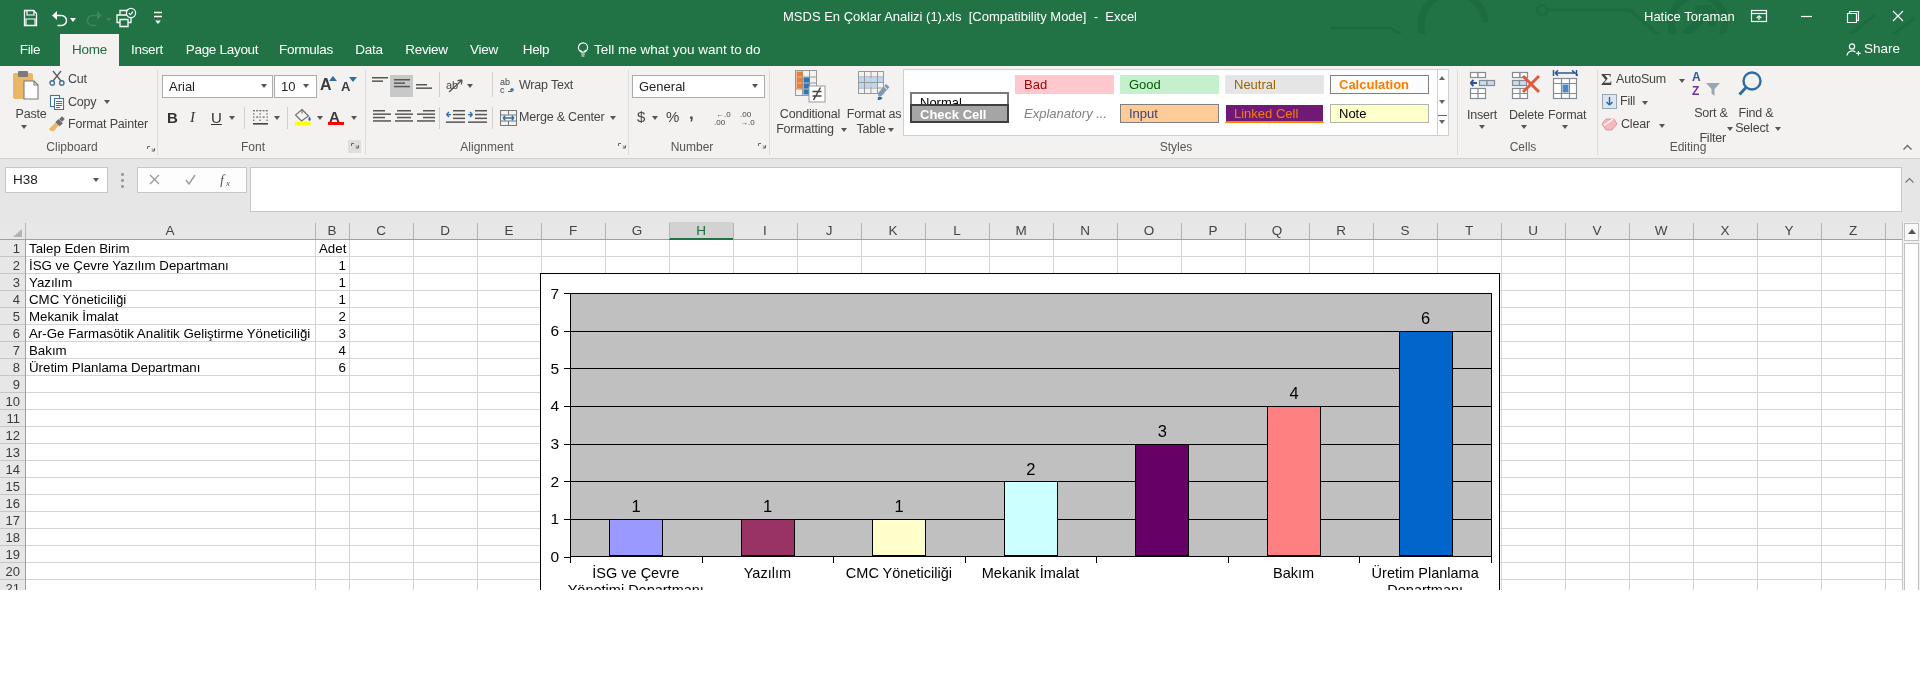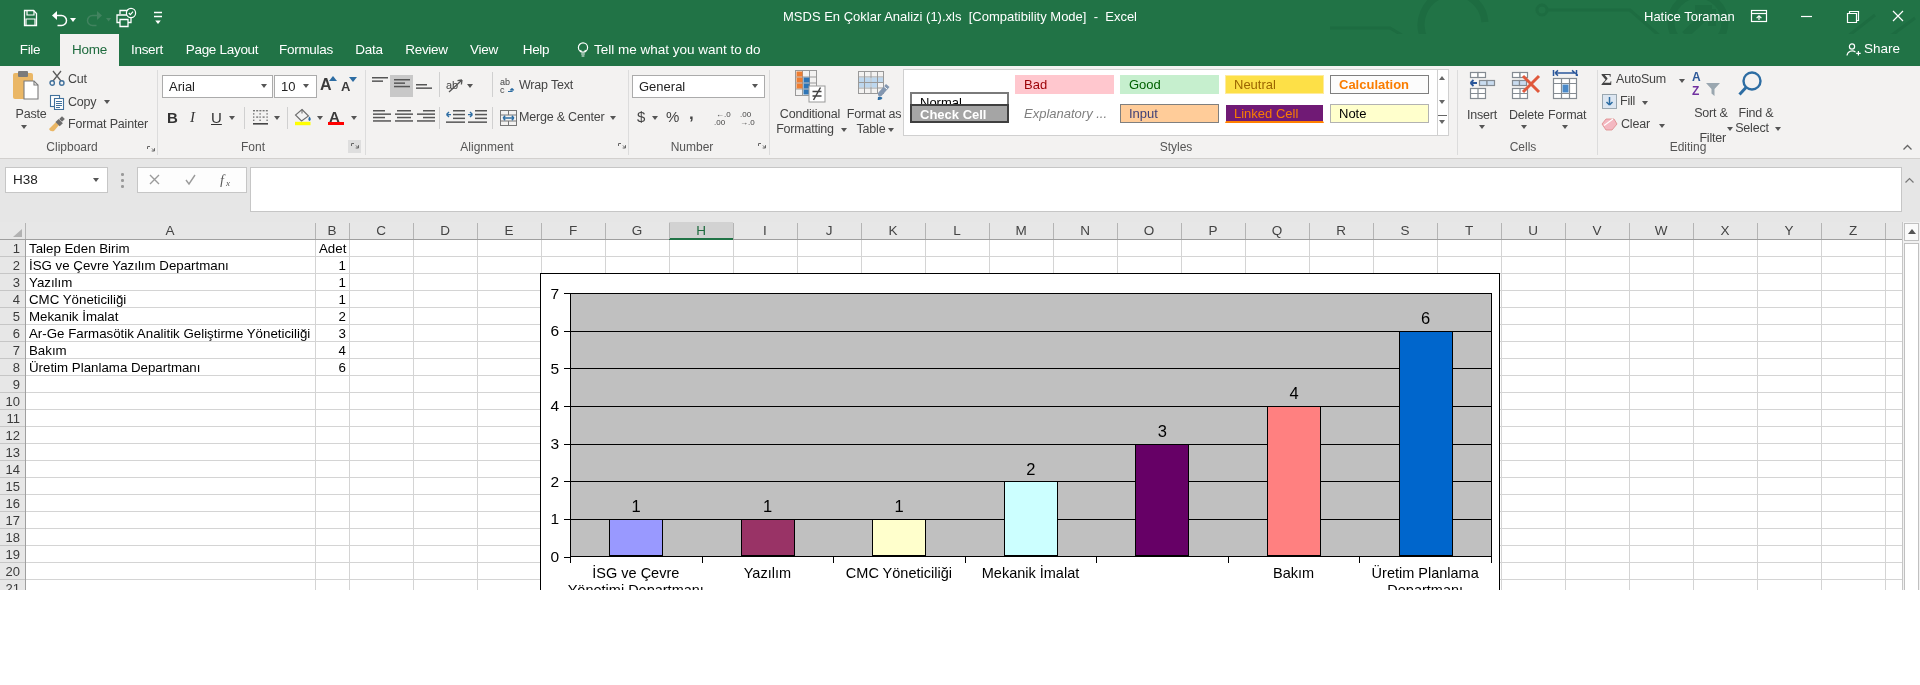--- a/index.html
+++ b/index.html
@@ -361,21 +361,21 @@
 <path d="M26 15.5 l3 2.5" stroke="#fff" stroke-width="1"></path>
 <path d="M20 26 q3 -1 4.5 1 q-1 2.5 -4.8 2z" fill="#2d6da3"></path>
 </svg>
 <div class="btnlab" style="left:843px;top:107px;width:62px;text-align:center;">Format as</div>
 <div class="btnlab" style="left:843px;top:122px;width:50px;text-align:center;margin-left:3px;">Table</div>
 <div class="car" style="left:888px;top:128px"></div>
 <div class="abs" style="left:903px;top:69px;width:546px;height:67px;background:#fff;border:1px solid #d0d0d0;box-sizing:border-box;"></div>
 <div class="stc" style="left:910px;top:92px;background:#ffffff;color:#000;border:2px solid #7a7a7a;font-weight:normal;font-style:normal">Normal</div>
 <div class="stc" style="left:1015px;top:75px;background:#ffc7ce;color:#9c0006;border:1px solid #ffc7ce;font-weight:normal;font-style:normal">Bad</div>
 <div class="stc" style="left:1120px;top:75px;background:#c6efce;color:#006100;border:1px solid #c6efce;font-weight:normal;font-style:normal">Good</div>
-<div class="stc" style="left:1225px;top:75px;background:#fde047;color:#9c6500;border:1px solid #ffeb9c;font-weight:normal;font-style:normal">Neutral</div>
+<div class="stc" style="left:1225px;top:75px;background:#e5e5e5;color:#9c6500;border:1px solid #ffeb9c;font-weight:normal;font-style:normal">Neutral</div>
 <div class="stc" style="left:1330px;top:75px;background:#fcfcfc;color:#fa7d00;border:1px solid #7f7f7f;font-weight:bold;font-style:normal">Calculation</div>
 <div class="stc" style="left:910px;top:104px;background:#a5a5a5;color:#ffffff;border:2px solid #3f3f3f;font-weight:bold;font-style:normal;">Check Cell</div>
 <div class="stc" style="left:1015px;top:104px;background:#ffffff;color:#7f7f7f;border:1px solid #ffffff;font-weight:normal;font-style:italic;">Explanatory ...</div>
 <div class="stc" style="left:1120px;top:104px;background:#ffcc99;color:#3f3f76;border:1px solid #7f7f7f;font-weight:normal;font-style:normal;">Input</div>
 <div class="stc" style="left:1225px;top:104px;background:#701a75;color:#fa7d00;border:1px solid #fff;font-weight:normal;font-style:normal;border-bottom:2px solid #ff8001;">Linked Cell</div>
 <div class="stc" style="left:1330px;top:104px;background:#ffffcc;color:#000000;border:1px solid #b2b2b2;font-weight:normal;font-style:normal;">Note</div>
 <div class="abs" style="left:1437px;top:70px;width:11px;height:65px;border-left:1px solid #d0d0d0;"></div>
 <div class="abs" style="left:1439px;top:76px;width:0;height:0;border-left:3.5px solid transparent;border-right:3.5px solid transparent;border-bottom:4px solid #666;"></div>
 <div class="abs" style="left:1439px;top:100px;width:0;height:0;border-left:3.5px solid transparent;border-right:3.5px solid transparent;border-top:4px solid #666;"></div>
 <div class="abs" style="left:1438px;top:115px;width:9px;height:1.4px;background:#666"></div>

